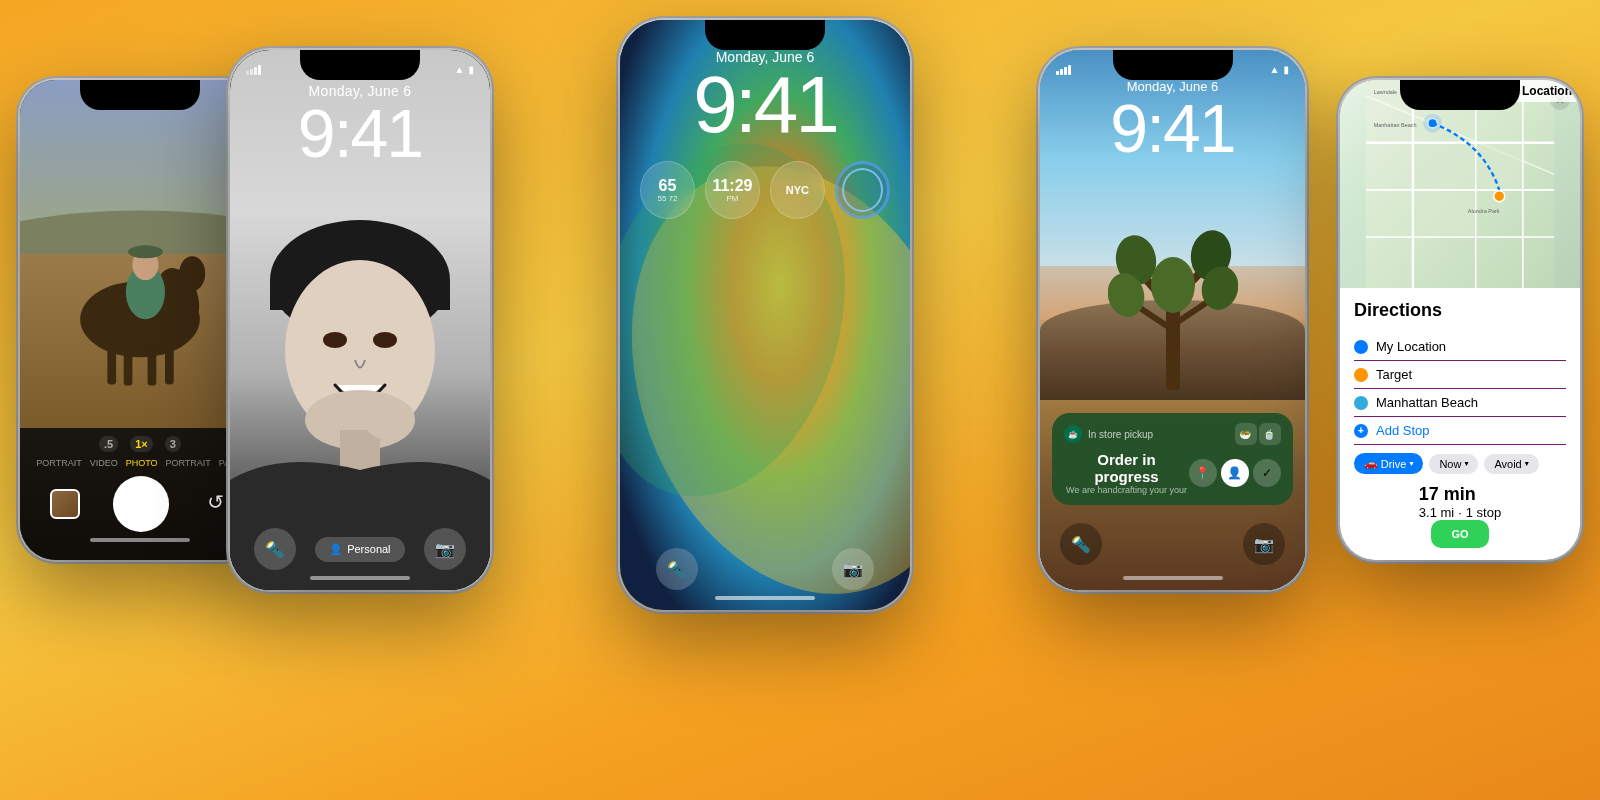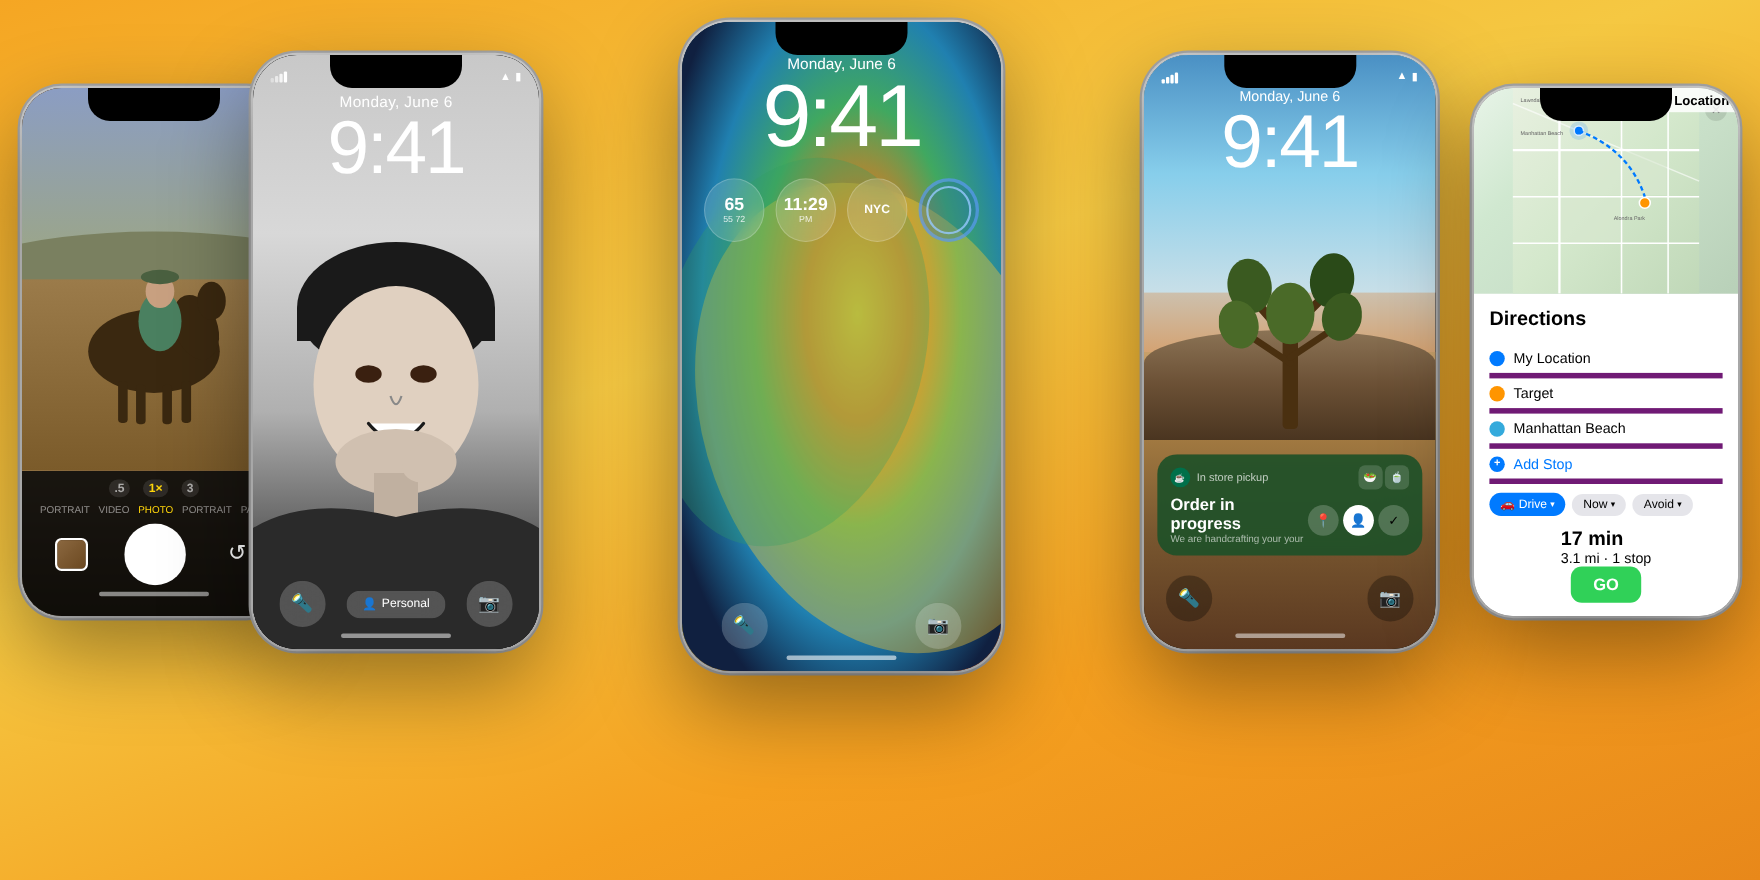--- a/index.html
+++ b/index.html
@@ -477,20 +477,21 @@
       display: flex;
       align-items: center;
       justify-content: center;
       font-size: 10px;
     }
 
     .order-progress {
       display: flex;
       align-items: center;
       justify-content: space-between;
+      text-align: center;
     }
 
     .order-text-block {}
 
     .order-title {
       font-size: 15px;
       font-weight: 600;
       color: #fff;
     }
 
@@ -573,21 +574,21 @@
       font-weight: 700;
       color: #000;
       margin-bottom: 12px;
     }
 
     .route-item {
       display: flex;
       align-items: center;
       gap: 8px;
       padding: 6px 0;
-      border-bottom: 5px solid #701a75;
+      border-bottom: 1px solid #701a75;
     }
 
     .route-item:last-of-type {
       border-bottom: none;
     }
 
     .route-dot {
       width: 14px; height: 14px;
       border-radius: 50%;
       flex-shrink: 0;
@@ -653,21 +654,21 @@
       color: #000;
     }
 
     .eta-bold { font-size: 18px; font-weight: 700; }
 
     .go-btn {
       background: #30d158;
       color: #fff;
       border-radius: 10px;
       padding: 8px 20px;
-      font-size: 15px;
+      font-size: 11px;
       font-weight: 700;
     }
 
     
     .signal-bars {
       display: inline-flex;
       gap: 1px;
       align-items: flex-end;
     }
     .bar { width: 3px; background: #fff; border-radius: 1px; }

